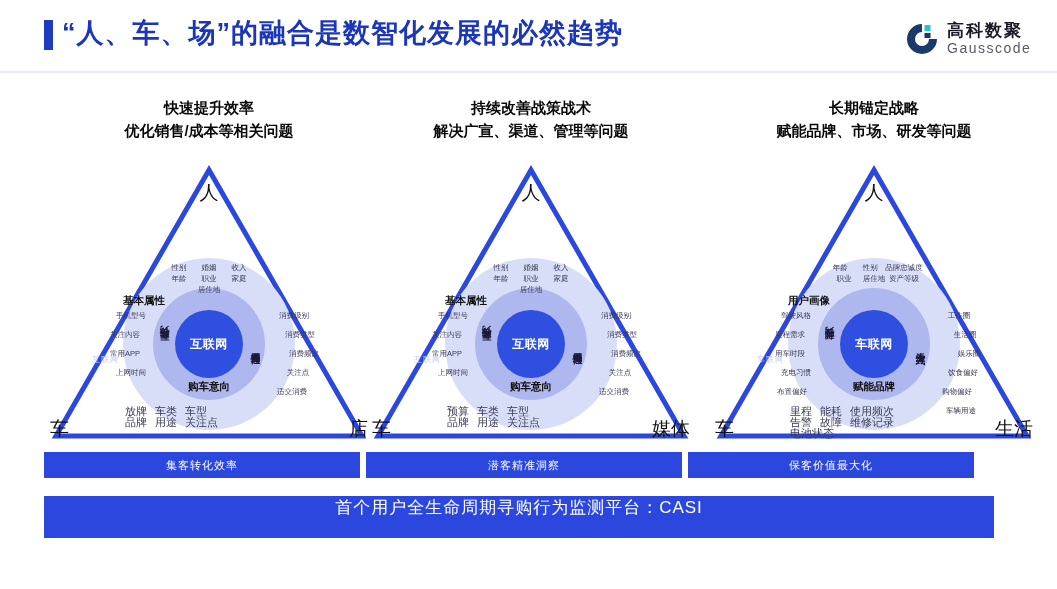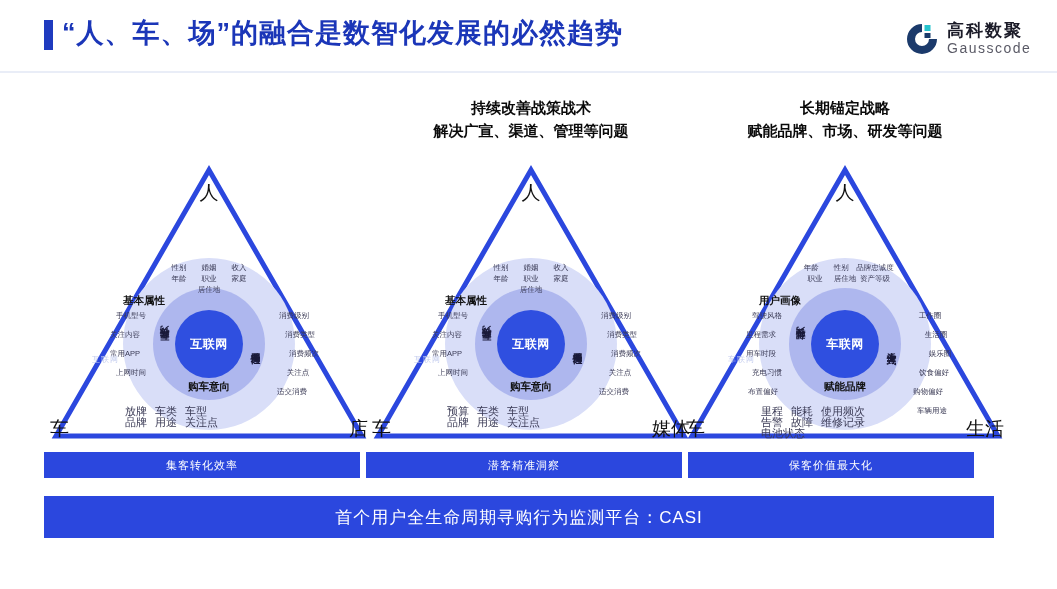--- a/index.html
+++ b/index.html
@@ -75,21 +75,21 @@
   .out-right div:nth-child(4){transform:translateX(2px);}
   .out-right div:nth-child(5){transform:translateX(-4px);}
   .watermark{position:absolute;left:48px;top:196px;font-size:8px;color:#C3CCEE;
      letter-spacing:1px;white-space:nowrap;}
   
   .sub-banner{position:absolute;top:452px;height:26px;background:#2B47DE;
      display:flex;align-items:center;justify-content:center;}
   .sub-banner span{color:#fff;font-size:11px;letter-spacing:1px;}
   
   #main-banner{position:absolute;left:44px;top:496px;width:950px;height:42px;
-     background:#2B47DE;display:flex;align-items:center;justify-content:center;}
+     background:#2B47DE;display:flex;align-items:flex-start;justify-content:center;}
   #main-banner span{color:#ffffff;font-size:17px;letter-spacing:1px;}
 </style>
 </head>
 <body>
 
 <div id="header">
   <div id="title-bar"></div>
   <div id="page-title">“人、车、场”的融合是数智化发展的必然趋势</div>
   <div id="header-rule"></div>
 
@@ -100,20 +100,21 @@
         <rect x="19.5" y="3" width="6" height="6" fill="#27C4CE"></rect>
         <rect x="19.5" y="11" width="6" height="5" fill="#1B3A6B"></rect>
       </svg>
     </div>
     <div id="logo-cn">高科数聚</div>
     <div id="logo-en">Gausscode</div>
   </div>
 </div>
 
 <div class="col" id="col0" style="left:44px;">
+    <div class="col-head"><span>快速提升效率</span><span class="l2">优化销售/成本等相关问题</span></div>
     <div class="tri-wrap">
       <svg class="tri-svg" width="330" height="290" viewBox="0 0 330 290">
         <polygon points="165,12 318,278 12,278" fill="none" stroke="#2B47DE" stroke-width="5"></polygon>
       </svg>
       <div class="apex">人</div>
       <div class="corner-l">车</div>
       <div class="corner-r">店</div>
       <div class="rings">
         <div class="ring-outer"></div>
         <div class="ring-mid"></div>
@@ -188,21 +189,21 @@
       <div class="out-right">
         <div>消费级别</div>
         <div>消费类型</div>
         <div>消费频次</div>
         <div>关注点</div>
         <div>适交消费</div>
       </div>
       <div class="watermark">互联网</div>
     </div>
   </div>
-<div class="col" id="col2" style="left:680px;">
+<div class="col" id="col2" style="left:709px;">
     <div class="col-head"><span>长期锚定战略</span><span class="l2">赋能品牌、市场、研发等问题</span></div>
     <div class="tri-wrap">
       <svg class="tri-svg" width="330" height="290" viewBox="0 0 330 290">
         <polygon points="165,12 318,278 12,278" fill="none" stroke="#2B47DE" stroke-width="5"></polygon>
       </svg>
       <div class="apex">人</div>
       <div class="corner-l">车</div>
       <div class="corner-r">生活</div>
       <div class="rings">
         <div class="ring-outer"></div>

